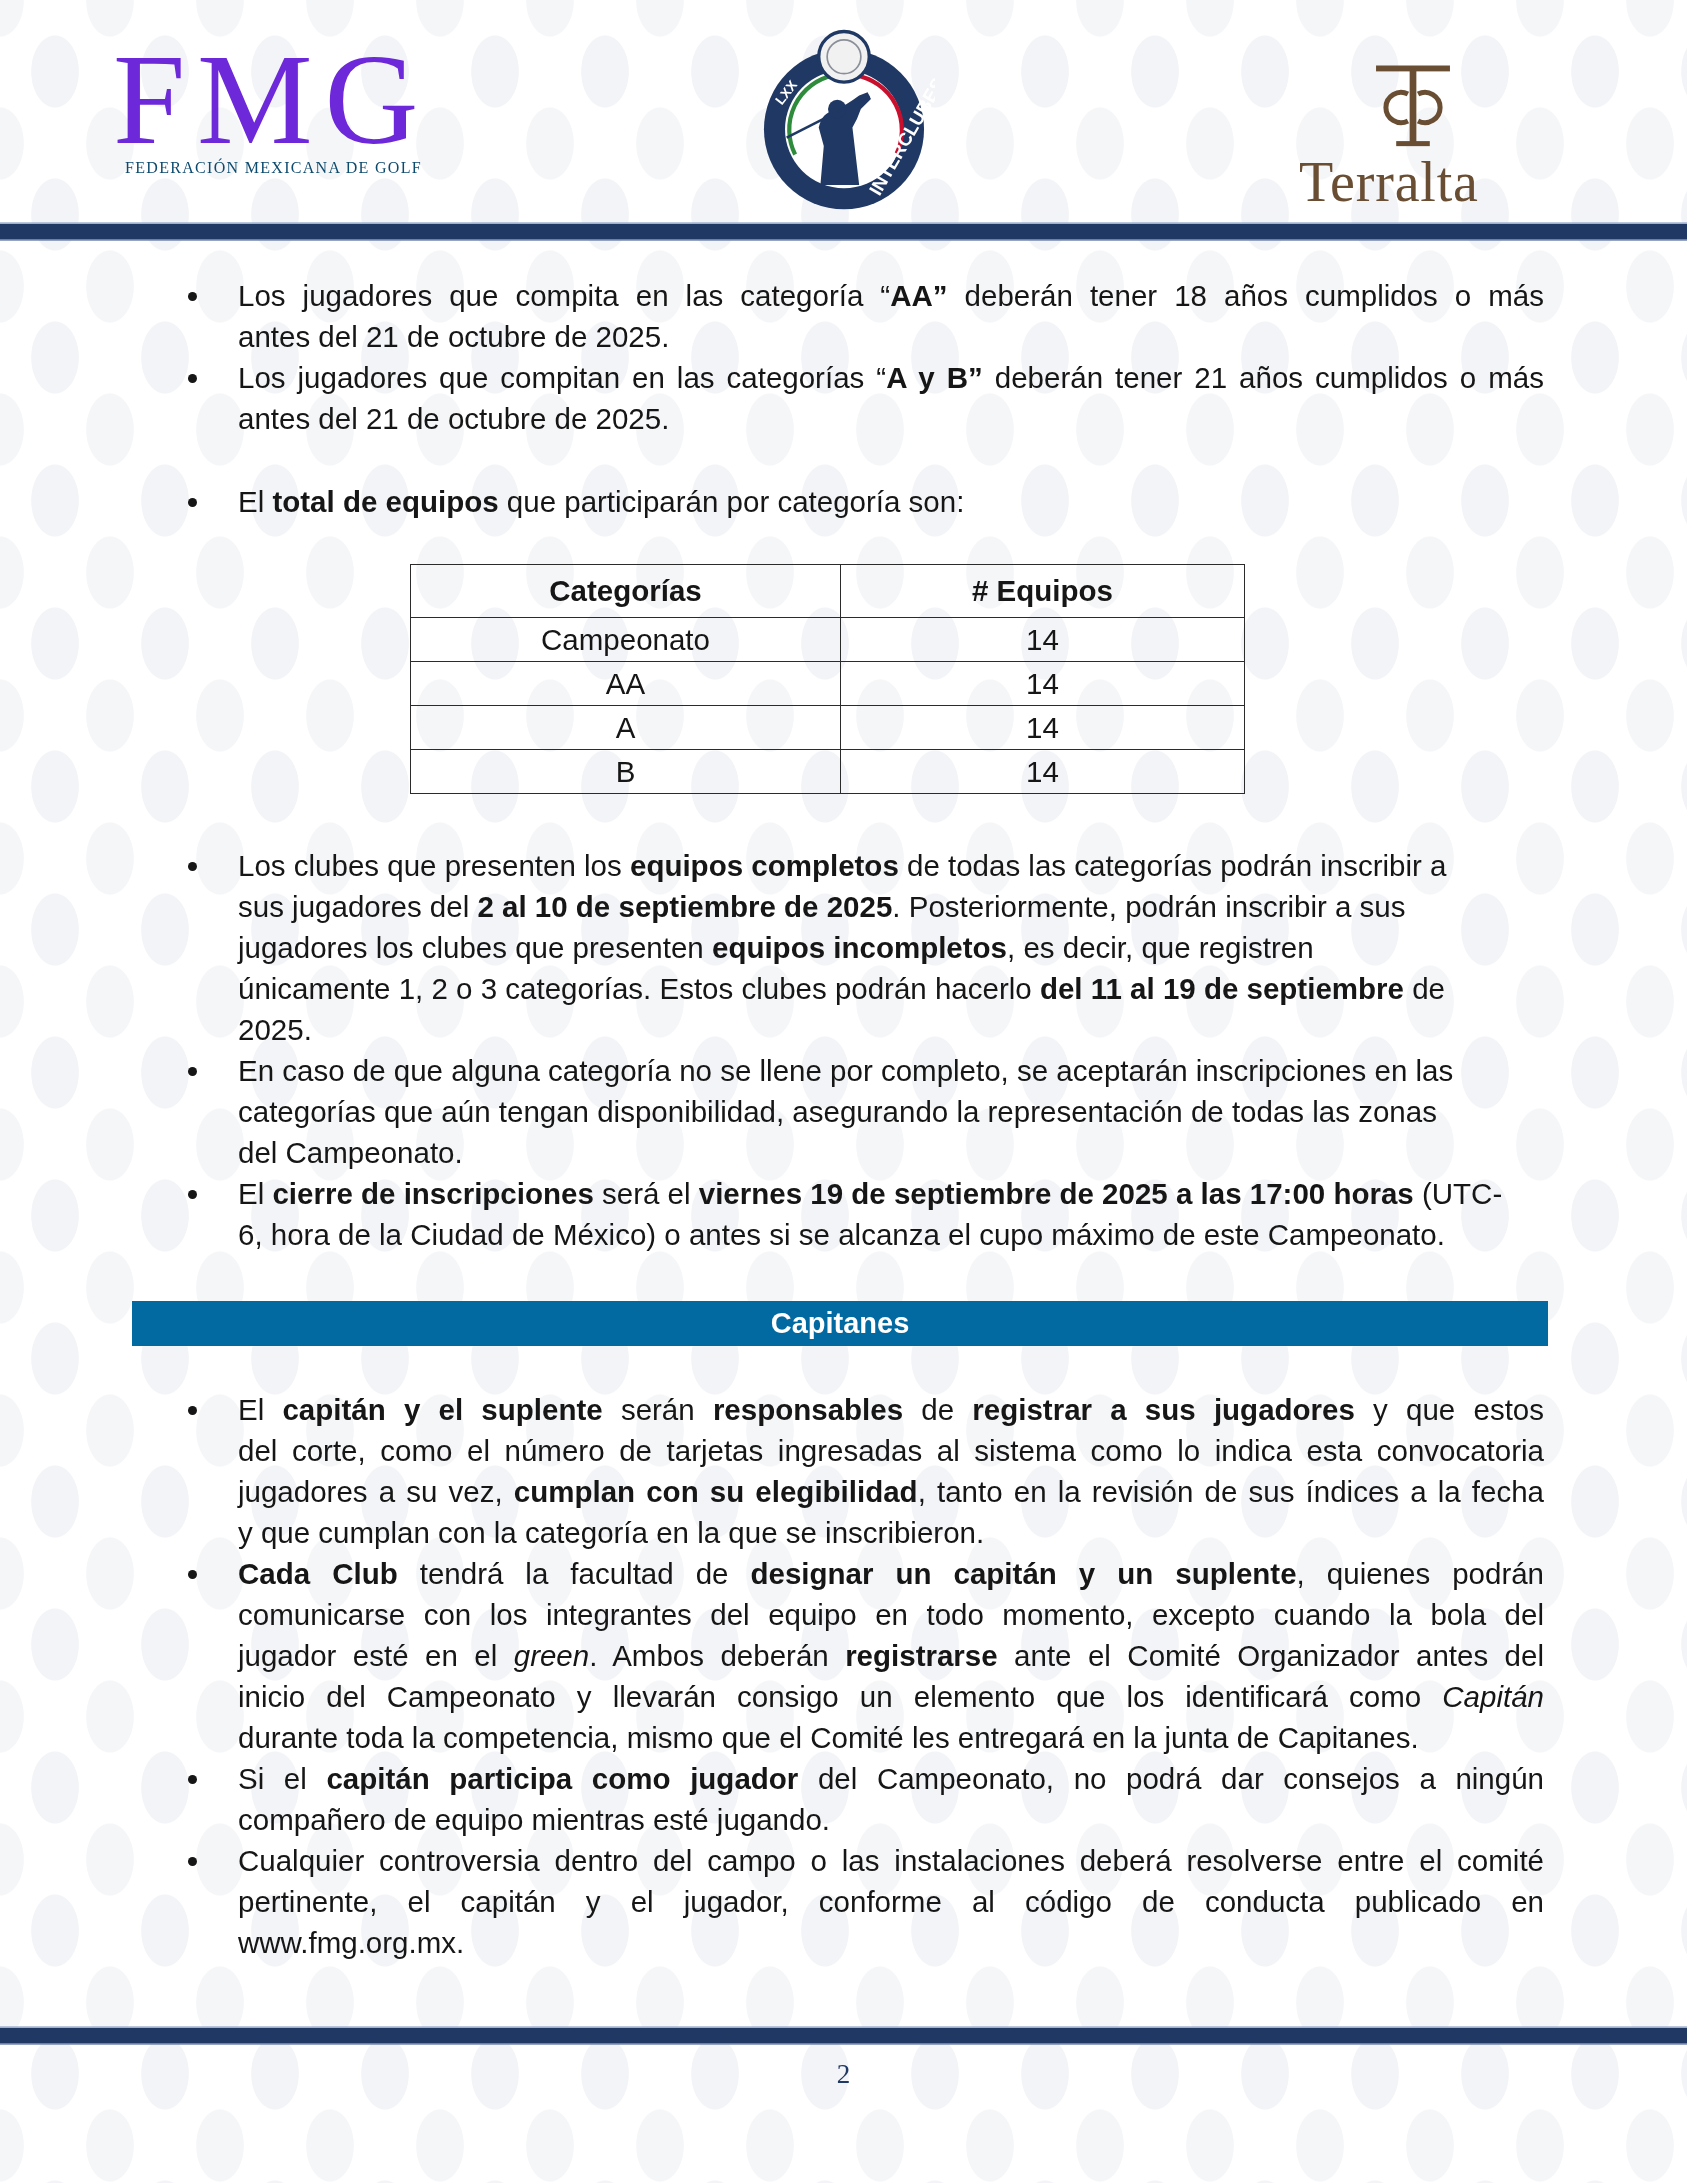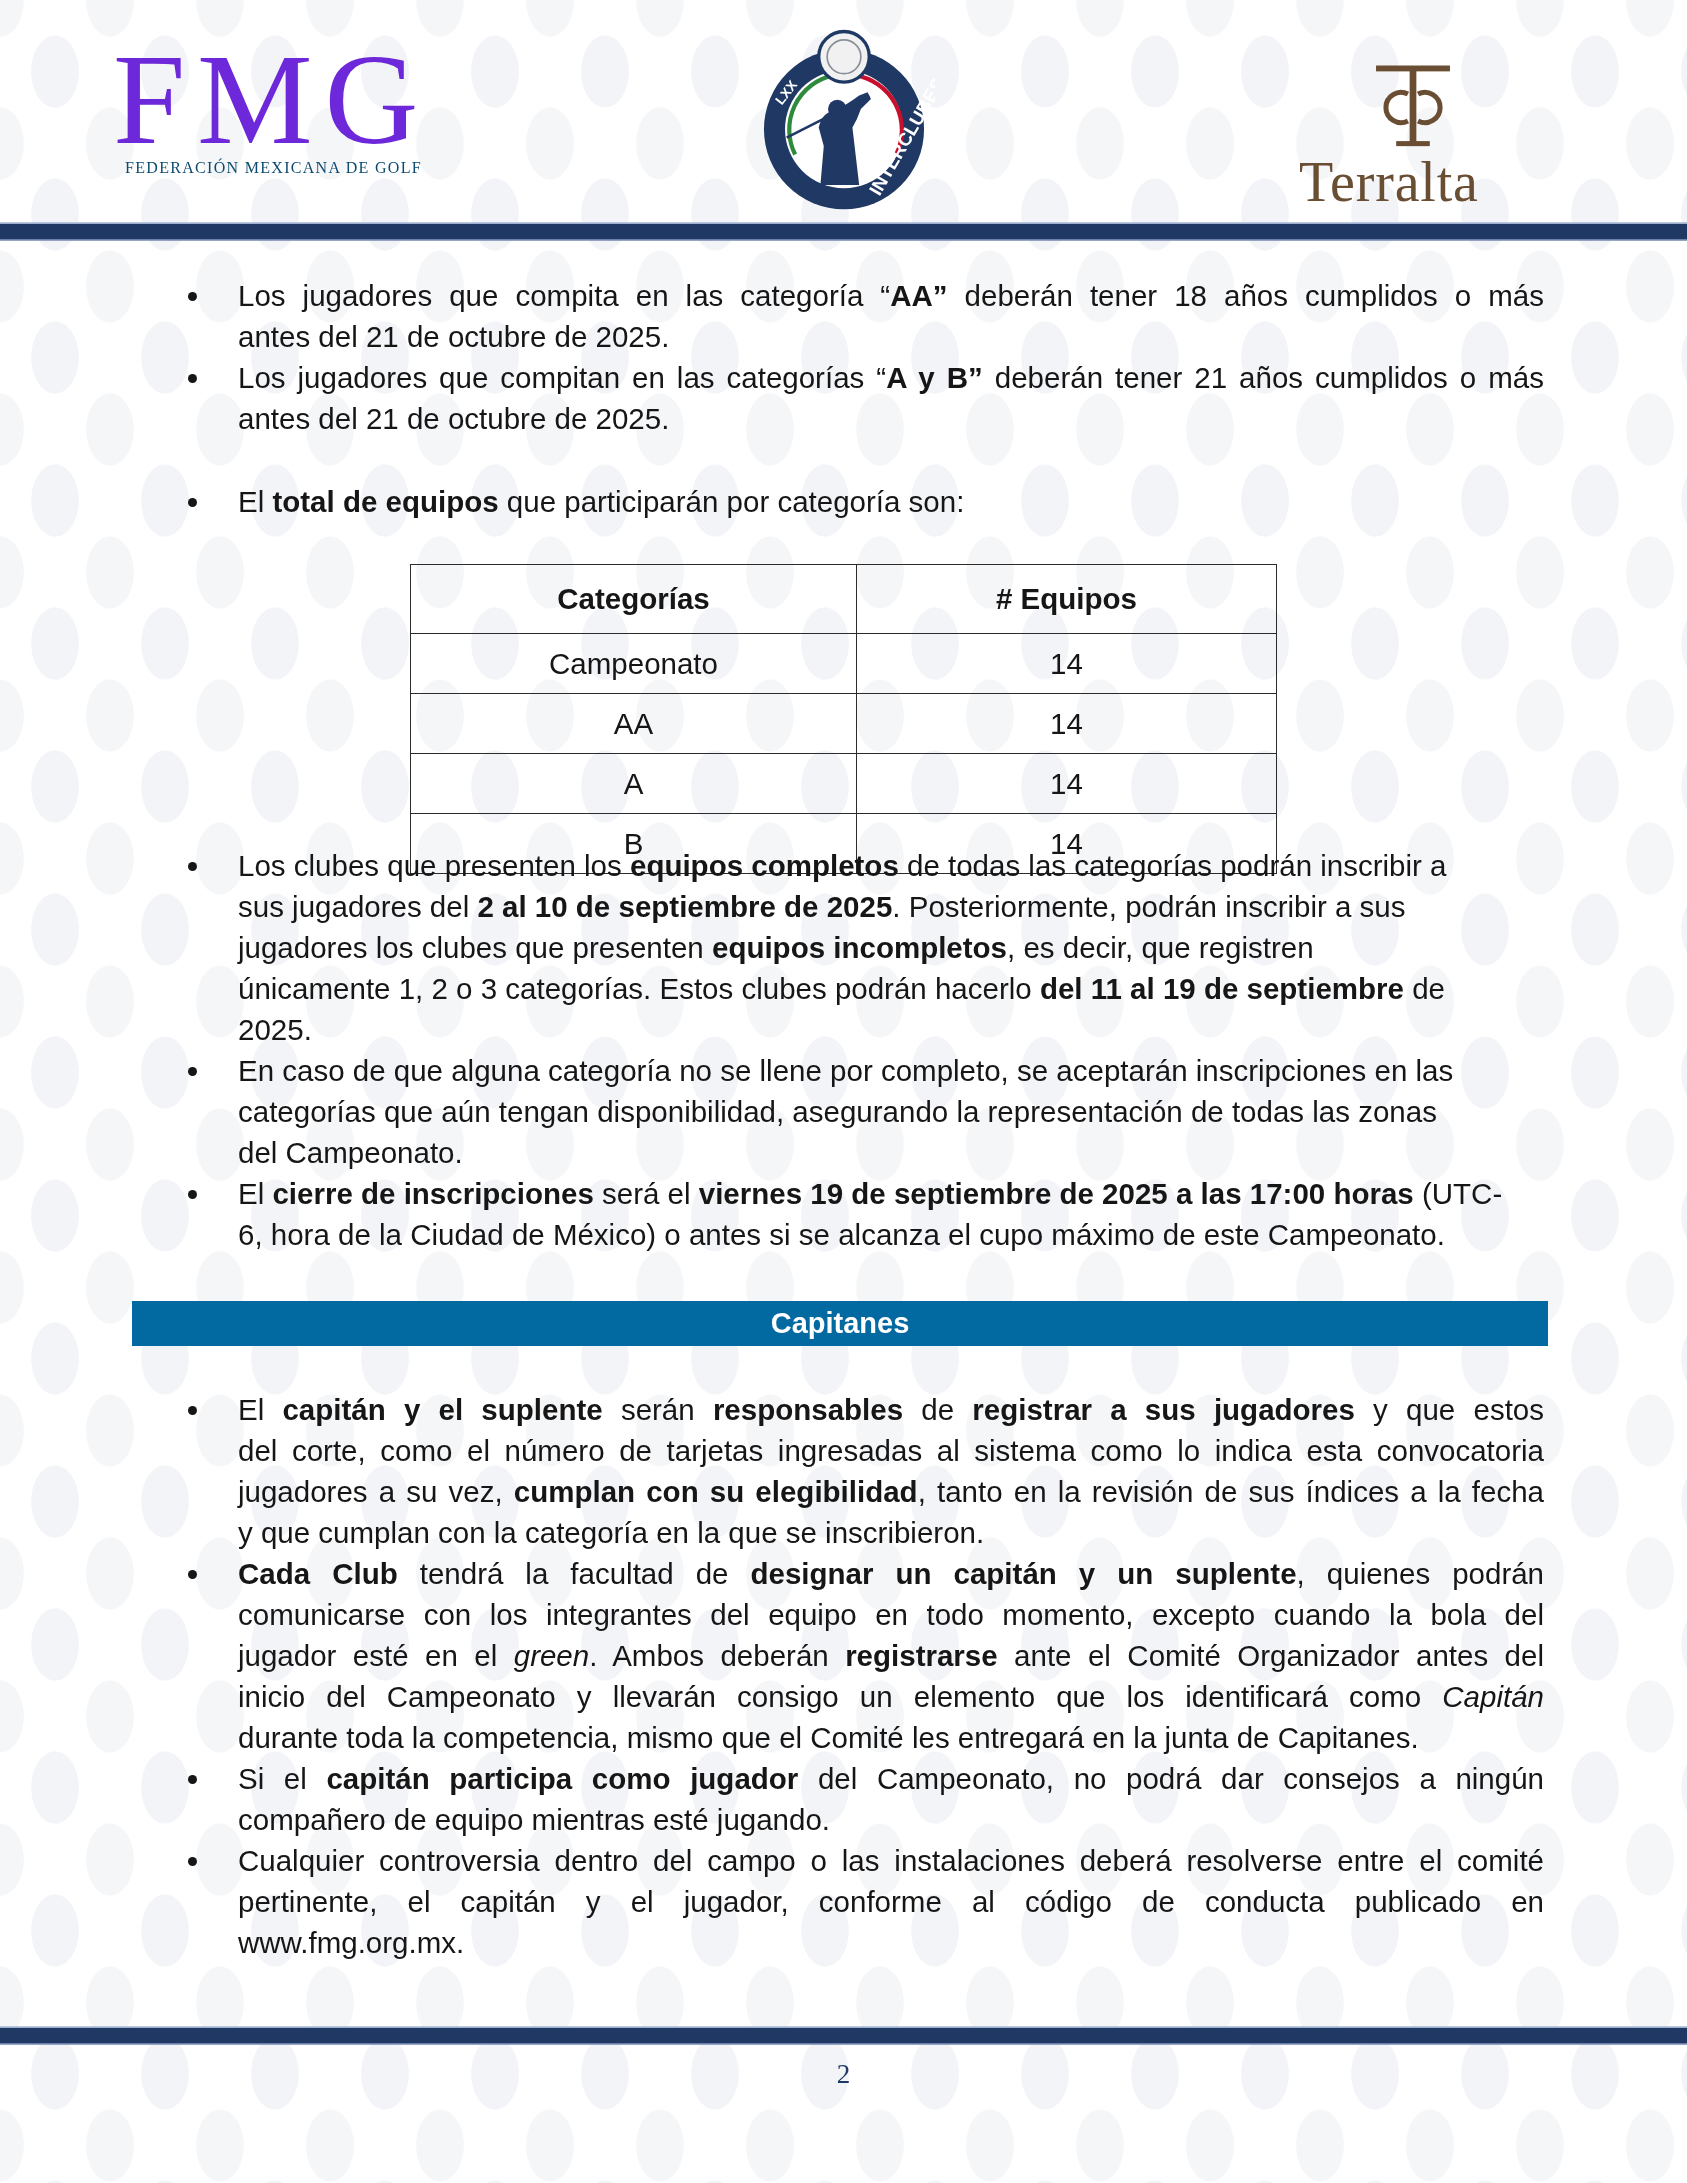--- a/index.html
+++ b/index.html
@@ -23,21 +23,21 @@
     box-shadow:0 -1.7px 0 #9fb0cf,0 1.7px 0 #6b7fa8;}
   
   .list{left:169px;width:1384px;}
   .line{position:relative;height:41px;line-height:41px;font-size:29.5px;white-space:nowrap;padding-left:69px;width:1306px;}
   .line.just{text-align:justify;text-align-last:justify;}
   .bullet{position:absolute;left:18.6px;top:17px;width:9.3px;height:9.3px;border-radius:50%;background:#161616;}
   .b{font-weight:700;}
   .i{font-style:italic;}
   
   .tbl{left:410px;top:564px;border-collapse:collapse;}
-  .tbl td,.tbl th{border:1.7px solid #2b2b2b;text-align:center;font-size:29.5px;padding:8px;}
+  .tbl td,.tbl th{border:1.7px solid #2b2b2b;text-align:center;font-size:29.5px;padding:0;}
   .tbl th{font-weight:700;height:52px;}
   .tbl td{font-weight:400;height:43px;}
   .tbl .c1{width:429px;}
   .tbl .c2{width:403px;}
   
   .banner{left:132px;top:1301px;width:1416px;height:45px;background:#0369a1;color:#ffffff;
     font-size:29px;font-weight:700;text-align:center;line-height:45px;}
   .pagenum{left:810px;top:2059px;width:67px;text-align:center;font-family:"Liberation Serif",serif;
     font-size:27px;color:#1f3864;}
 </style>

